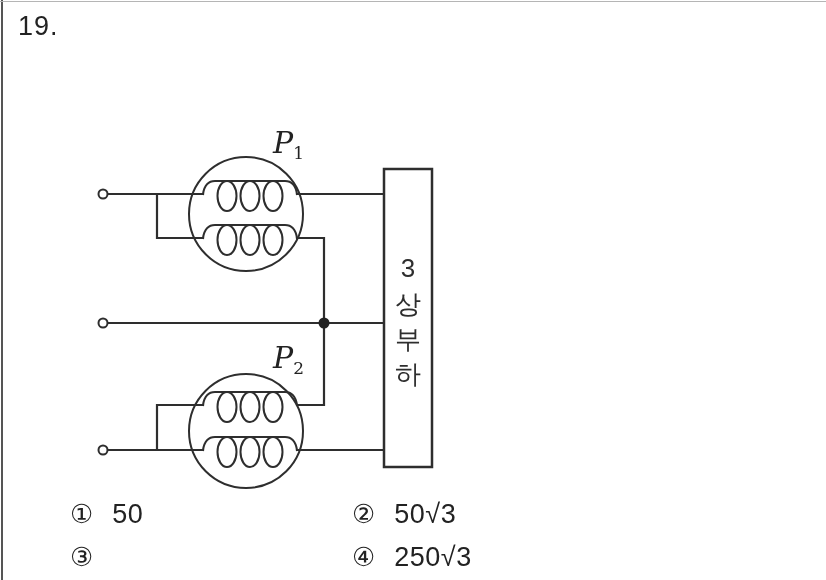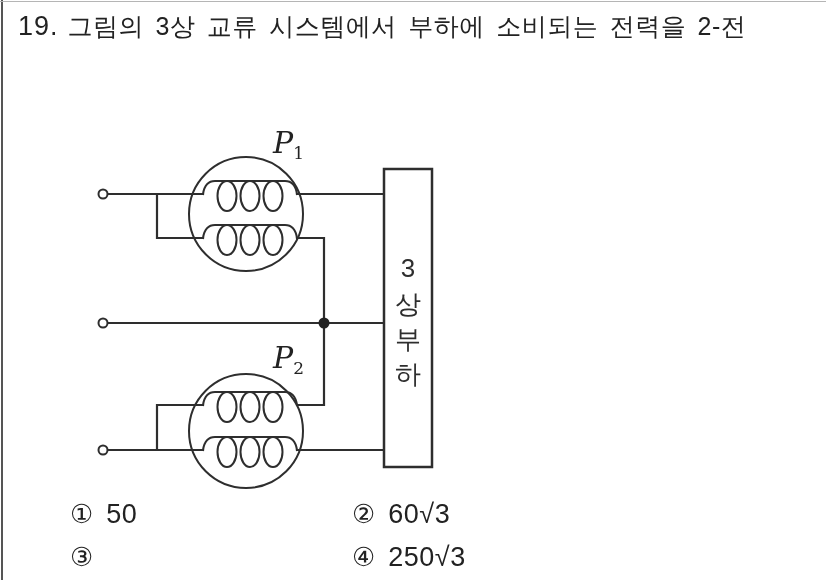--- a/index.html
+++ b/index.html
@@ -21,32 +21,31 @@
   .plabel{font-family:"DejaVu Serif","Liberation Serif",serif;font-style:italic;font-size:30px;fill:#222;}
   .plabel .sub{font-size:17px;font-style:normal;}
   .loadtext{font-size:26px;fill:#2e2e2e;}
 
   .options{
     position:absolute;left:70px;top:500px;
     display:grid;grid-template-columns:282px 282px;row-gap:14px;
   }
   .option{display:flex;align-items:center;height:29px;}
   .opt-num{font-size:26px;line-height:29px;}
-  .opt-text{font-size:27px;line-height:29px;margin-left:13px;letter-spacing:0.5px;}
+  .opt-text{font-size:27px;line-height:29px;margin-left:19px;letter-spacing:0.5px;}
 </style>
 </head>
 <body>
 
 <div class="page-left-border"></div>
 <div class="page-top-border"></div>
 
 <div class="question">
   <div class="q-num">19.</div>
   <div class="q-lines">
-    <div class="q-line">그림의 3상 교류 시스템에서 부하에 소비되는 전력을 2-전</div>
   </div>
 </div>
 
 <svg class="diagram-svg" width="826" height="580" viewBox="0 0 826 580" xmlns="http://www.w3.org/2000/svg">
 
   <g stroke="#2e2e2e" stroke-width="2.2" fill="none" stroke-linecap="square">
 
     <path d="M108,194 H203 M297,194 H384"></path>
 
     <path d="M108,323 H384"></path>
@@ -109,21 +108,21 @@
   <text class="plabel" x="273" y="368"><tspan>P</tspan><tspan class="sub" dy="6">2</tspan></text>
 </svg>
 
 <div class="options">
   <div class="option">
     <span class="opt-num">①</span>
     <span class="opt-text">50</span>
   </div>
   <div class="option">
     <span class="opt-num">②</span>
-    <span class="opt-text">60√3</span>
+    <span class="opt-text">50√3</span>
   </div>
   <div class="option">
     <span class="opt-num">③</span>
   </div>
   <div class="option">
     <span class="opt-num">④</span>
     <span class="opt-text">250√3</span>
   </div>
 </div>
 

